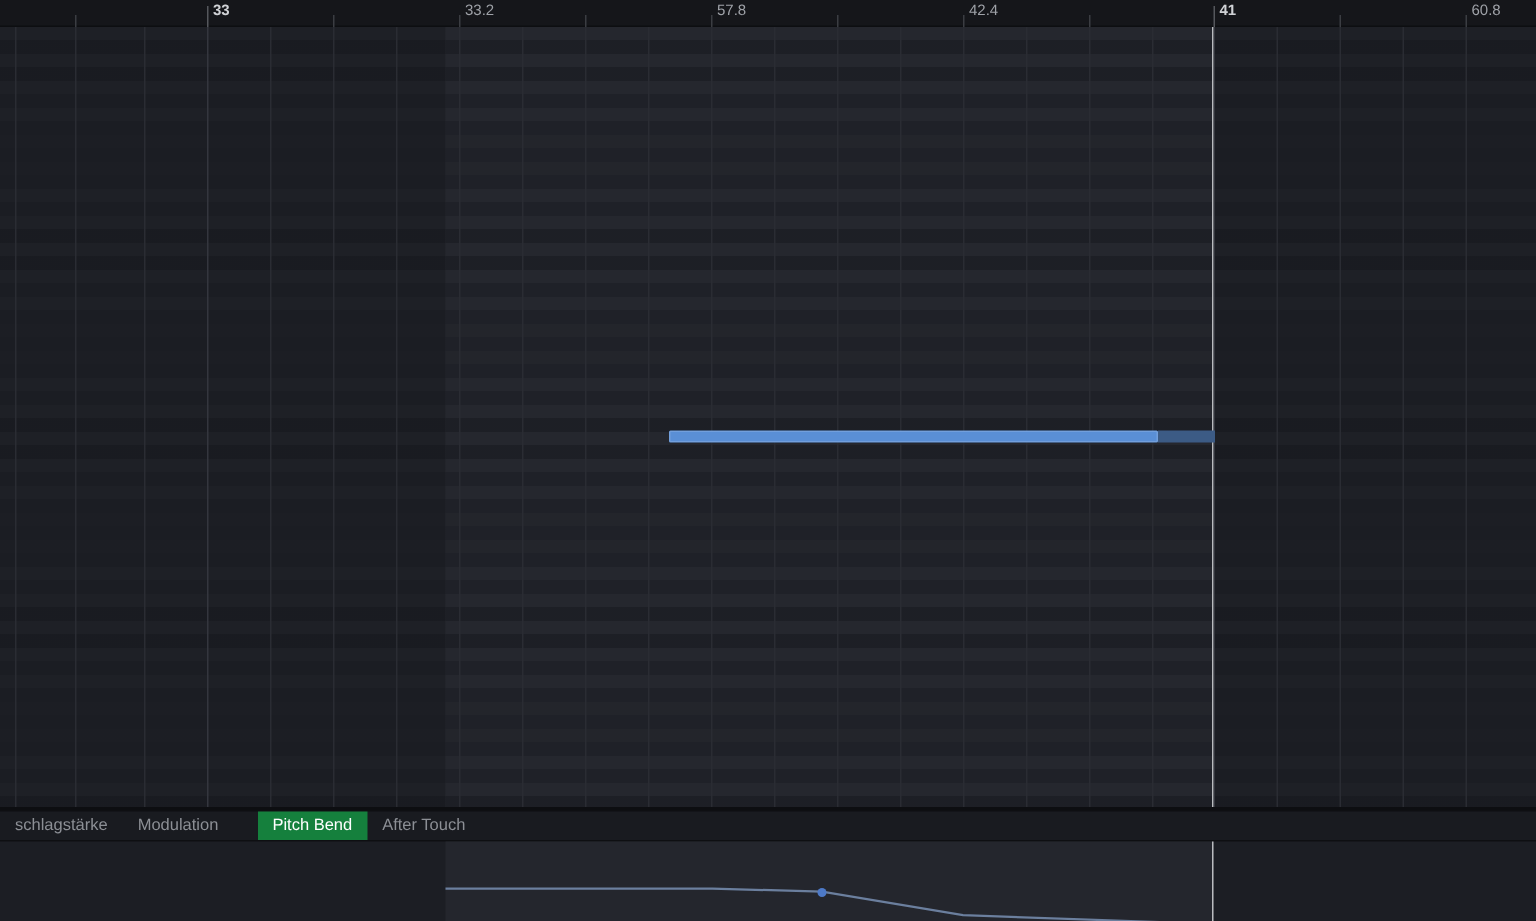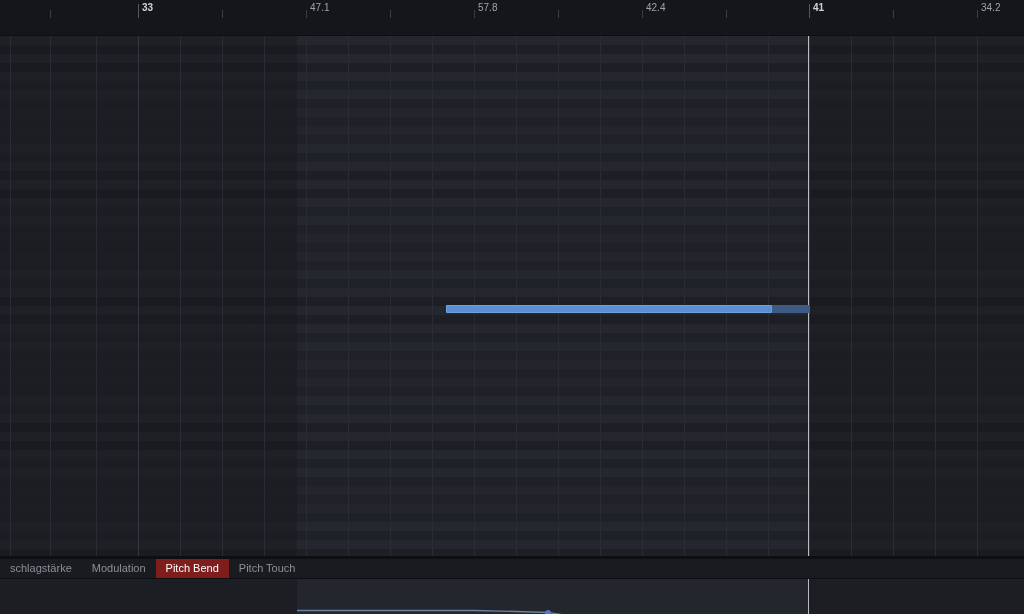--- a/index.html
+++ b/index.html
@@ -1,19 +1,19 @@
 <!DOCTYPE html>
 <html><head>
 <meta charset="utf-8">
 <style>
   * { margin: 0; padding: 0; box-sizing: border-box; }
   html, body { width: 1024px; height: 614px; overflow: hidden; font-family: -apple-system, "Segoe UI", Arial, sans-serif; background: #1a1c21; color: #8a8d93; user-select: none; }
 
   
-  .ruler { position: relative; height: 36px; background: #15161a; border-bottom: 1px solid #0d0e11; }
+  .ruler { position: relative; height: 18px; background: #15161a; border-bottom: 1px solid #0d0e11; }
   .ruler-tick { position: absolute; top: 0; height: 18px; }
   .ruler-tick.major::before { content:""; position:absolute; left:0; top:4px; width:1px; height:14px; background:#55575c; }
   .ruler-tick.minor::before { content:""; position:absolute; left:0; top:10px; width:1px; height:8px; background:#3b3d42; }
   .ruler-tick span { position:absolute; left:4px; top:2px; font-size:10px; color:#9fa2a8; white-space:nowrap; }
   .ruler-tick.major span { font-weight:600; color:#d0d2d6; }
 
   
   .roll { position: relative; height: 520px; background:#1e2026; }
   
   .region { position:absolute; top:0; bottom:0; background:#22242b; border-right:1px solid #b9bbbf; }
@@ -46,21 +46,21 @@
   .vline { position:absolute; top:0; bottom:0; width:1px; background:#2a2c33; }
   .vline.bar { background:#34363e; }
 
   
   .note { position:absolute; height:8px; background:#5a8fd6; border-radius:1px; box-shadow: inset 0 0 0 1px rgba(255,255,255,.15); }
   .note .tail { position:absolute; right:-38px; top:0; bottom:0; width:38px; background:#3c5b85; }
 
   
   .tabs { position:relative; height:20px; display:flex; align-items:stretch; background:#191b20; border-top:1px solid #0e0f12; }
   .tab { padding:3px 10px 0; font-size:11px; color:#8c8f95; cursor:pointer; }
-  .tab.active { background:#7f1d1d; color:#fff; }
+  .tab.active { background:#15803d; color:#fff;margin-left:16px; }
 
   
   .lane { position:relative; height:56px; background:#1c1e24; border-top:1px solid #0e0f12; }
   .lane .region { background:#24262d; }
   .lane svg { position:absolute; inset:0; width:100%; height:100%; }
   .lane .pt { position:absolute; width:6px; height:6px; margin:-3px 0 0 -3px; background:#4d79c7; border-radius:50%; }
 
   
   .divider { height:2px; background:#0d0e11; }
 
@@ -69,37 +69,37 @@
 <body>
 
 <div class="ruler" id="ruler">
     <div class="ruler-tick minor" style="left: -30px;"></div>
     <div class="ruler-tick minor" style="left: 50px;"></div>
     <div class="ruler-tick major" style="left: 138px;">
       <span>33</span>
     </div>
     <div class="ruler-tick minor" style="left: 222px;"></div>
     <div class="ruler-tick minor" style="left: 306px;">
-      <span>47.1</span>
+      <span>33.2</span>
     </div>
     <div class="ruler-tick minor" style="left: 390px;"></div>
     <div class="ruler-tick minor" style="left: 474px;">
       <span>57.8</span>
     </div>
     <div class="ruler-tick minor" style="left: 558px;"></div>
     <div class="ruler-tick minor" style="left: 642px;">
       <span>42.4</span>
     </div>
     <div class="ruler-tick minor" style="left: 726px;"></div>
     <div class="ruler-tick major" style="left: 809px;">
       <span>41</span>
     </div>
     <div class="ruler-tick minor" style="left: 893px;"></div>
     <div class="ruler-tick minor" style="left: 977px;">
-      <span>34.2</span>
+      <span>60.8</span>
     </div>
   </div>
 
 <div class="roll">
   <div class="rows-stripes"></div>
   <div class="black-keys"></div>
 
   <div class="region" id="region" style="left: 297px; width: 512px;">
     <div class="rows-stripes"></div>
     <div class="black-keys"></div>
@@ -137,21 +137,21 @@
     <div class="tail" style="right: -38px; width: 38px;"></div>
   </div>
 </div>
 
 <div class="divider"></div>
 
 <div class="tabs" id="tabs">
     <div class="tab">schlagstärke</div>
     <div class="tab">Modulation</div>
     <div class="tab active">Pitch Bend</div>
-    <div class="tab">Pitch Touch</div>
+    <div class="tab">After Touch</div>
   </div>
 
 <div class="lane">
   <div class="region" id="lane-region" style="left: 297px; width: 512px;"></div>
   <svg id="lane-svg" viewBox="0 0 1024 56" preserveAspectRatio="none">
     <path id="lane-baseline" stroke="#34363e" stroke-width="1" fill="none" d="M0,56 L1024,56"></path>
     <path id="lane-path" stroke="#6b7f9e" stroke-width="1.5" fill="none" d="M297,32 L475,32 L548,34 L642,50 L809,56"></path>
   </svg>
   <div class="pt" id="lane-pt" style="left: 548px; top: 34px;"></div>
 </div>

